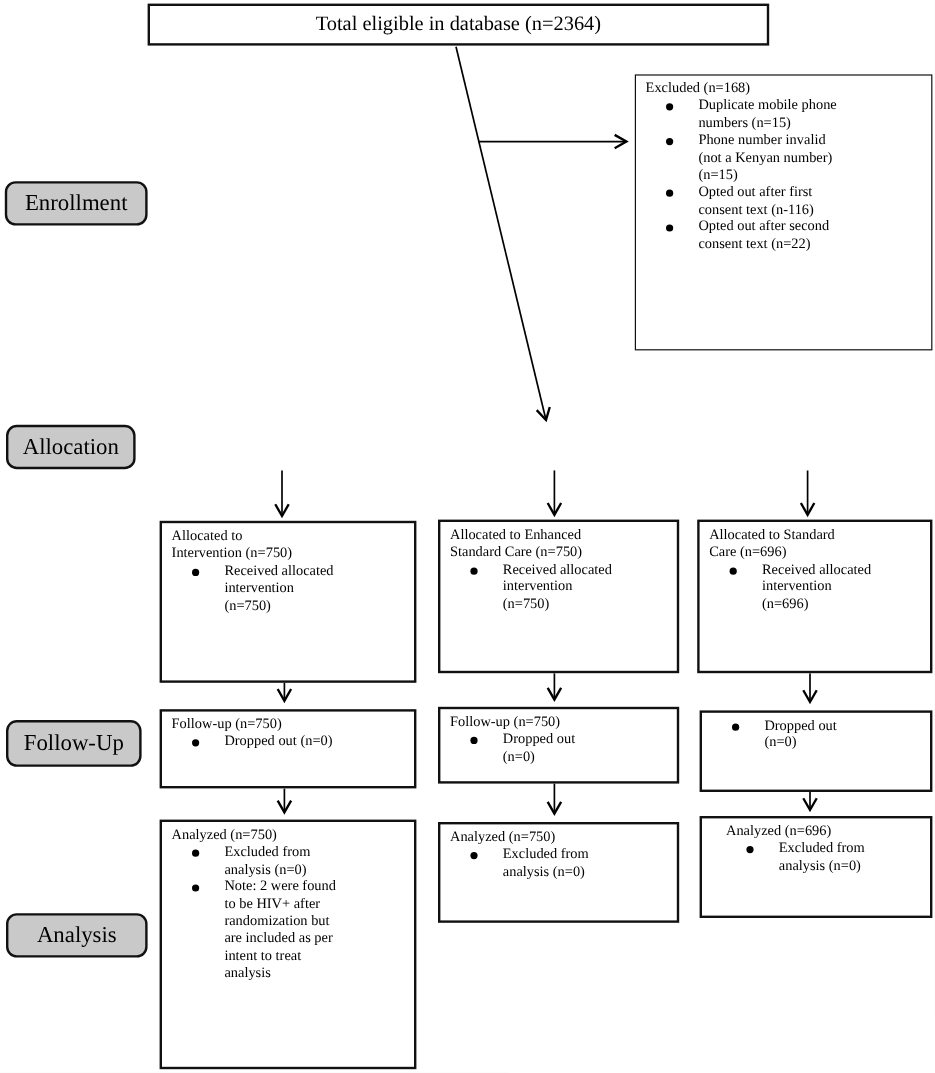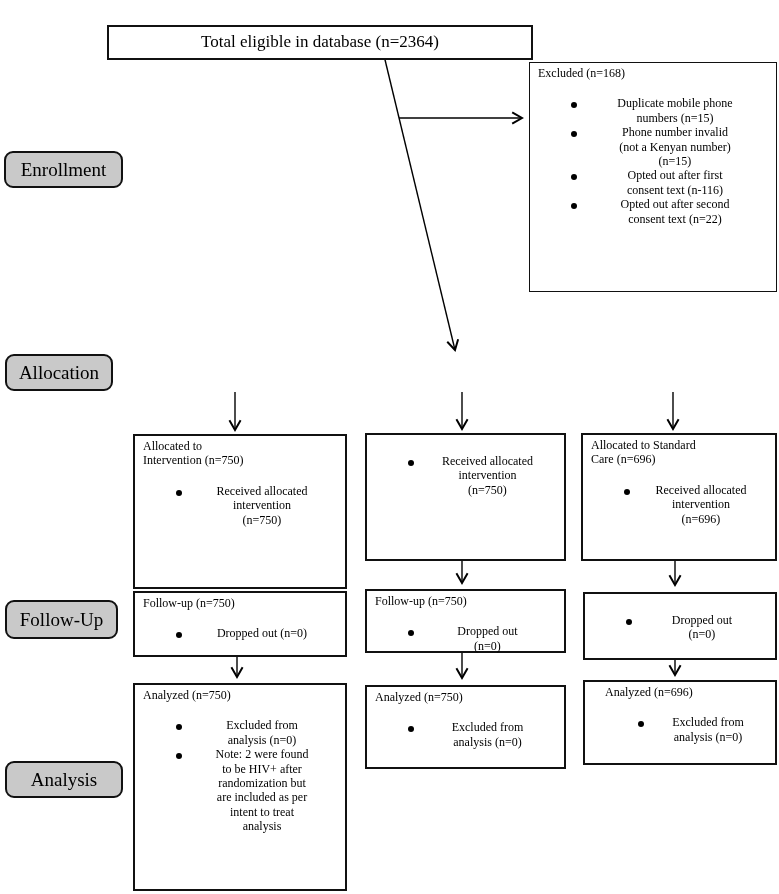--- a/index.html
+++ b/index.html
@@ -31,21 +31,21 @@
     font-size:12px;
     line-height:1.2;
     z-index:1;
   }
   .b.thin{border-width:1.5px;}
   .banner{
     display:flex;align-items:center;justify-content:center;
     text-align:center;font-size:17px;padding:0;
   }
   .title{white-space:pre-line;}
-  .b ul{list-style:none;margin:16px;padding:0;text-align:center;}
+  .b ul{list-style:none;margin:0;padding:0;}
   .b li{
     position:relative;
     padding-left:44px;
     white-space:pre-line;
   }
   .b li::before{
     content:"";
     position:absolute;left:17px;top:0.48em;
     width:6px;height:6px;border-radius:50%;
     background:var(--text);
@@ -91,41 +91,41 @@
   <div class="stage" style="left:5px;top:354px;width:108px;height:37px;">
     <span>Allocation</span>
   </div>
   <div class="stage" style="left:5px;top:600px;width:113px;height:39px;">
     <span>Follow-Up</span>
   </div>
   <div class="stage" style="left:5px;top:761px;width:118px;height:37px;">
     <span>Analysis</span>
   </div>
 
-  <div class="b banner" style="left:107px;top:3px;width:426px;height:35px;margin-top:22px;">
+  <div class="b banner" style="left:123px;top:3px;width:518px;height:35px;">
     <span>Total eligible in database (n=2364)</span>
   </div>
 
   <div class="b thin" style="left:529px;top:62px;width:248px;height:230px;">
     <div class="title">Excluded (n=168)</div>
     <ul>
       <li>Duplicate mobile phone
 numbers (n=15)</li>
       <li>Phone number invalid
 (not a Kenyan number)
 (n=15)</li>
       <li>Opted out after first
 consent text (n-116)</li>
       <li>Opted out after second
 consent text (n=22)</li>
     </ul>
   </div>
 
 
-  <div class="b" style="left:133px;top:434px;width:214px;height:155px;">
+  <div class="b" style="left:133px;top:434px;width:214px;height:135px;">
     <div class="title">Allocated to
 Intervention (n=750)</div>
     <ul>
       <li>Received allocated
 intervention
 (n=750)</li>
     </ul>
   </div>
   <div class="b" style="left:133px;top:591px;width:214px;height:66px;">
     <div class="title">Follow-up (n=750)</div>
@@ -141,20 +141,22 @@
       <li>Note: 2 were found
 to be HIV+ after
 randomization but
 are included as per
 intent to treat
 analysis</li>
     </ul>
   </div>
 
   <div class="b" style="left:365px;top:433px;width:201px;height:128px;">
+    <div class="title">Allocated to Enhanced
+Standard Care (n=750)</div>
     <ul>
       <li>Received allocated
 intervention
 (n=750)</li>
     </ul>
   </div>
   <div class="b" style="left:365px;top:589px;width:201px;height:64px;">
     <div class="title">Follow-up (n=750)</div>
     <ul>
       <li>Dropped out

